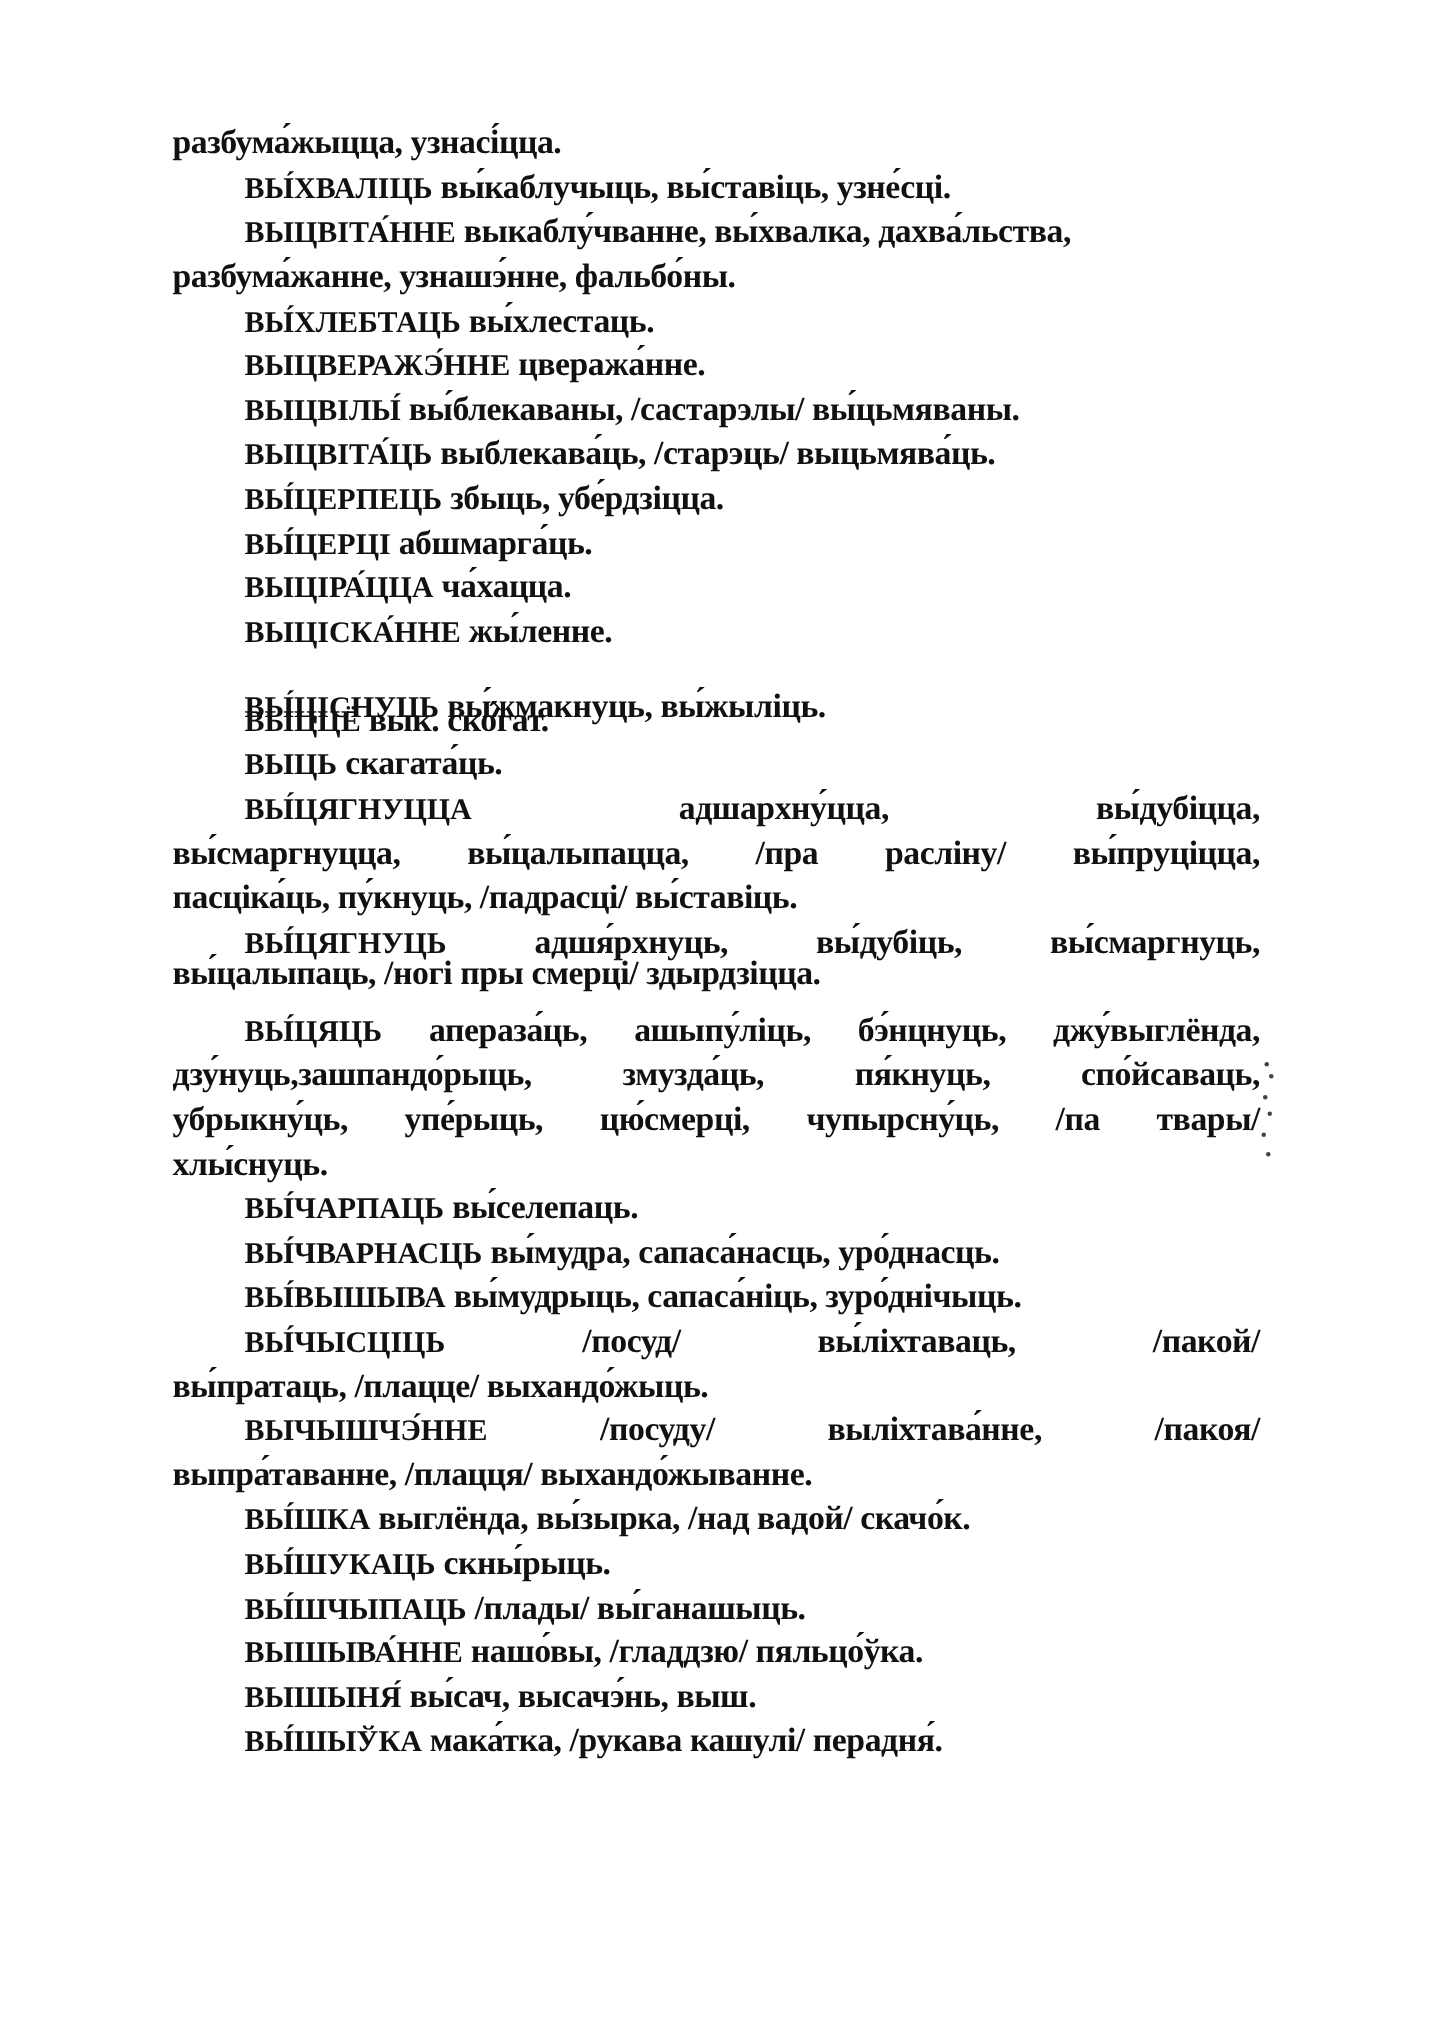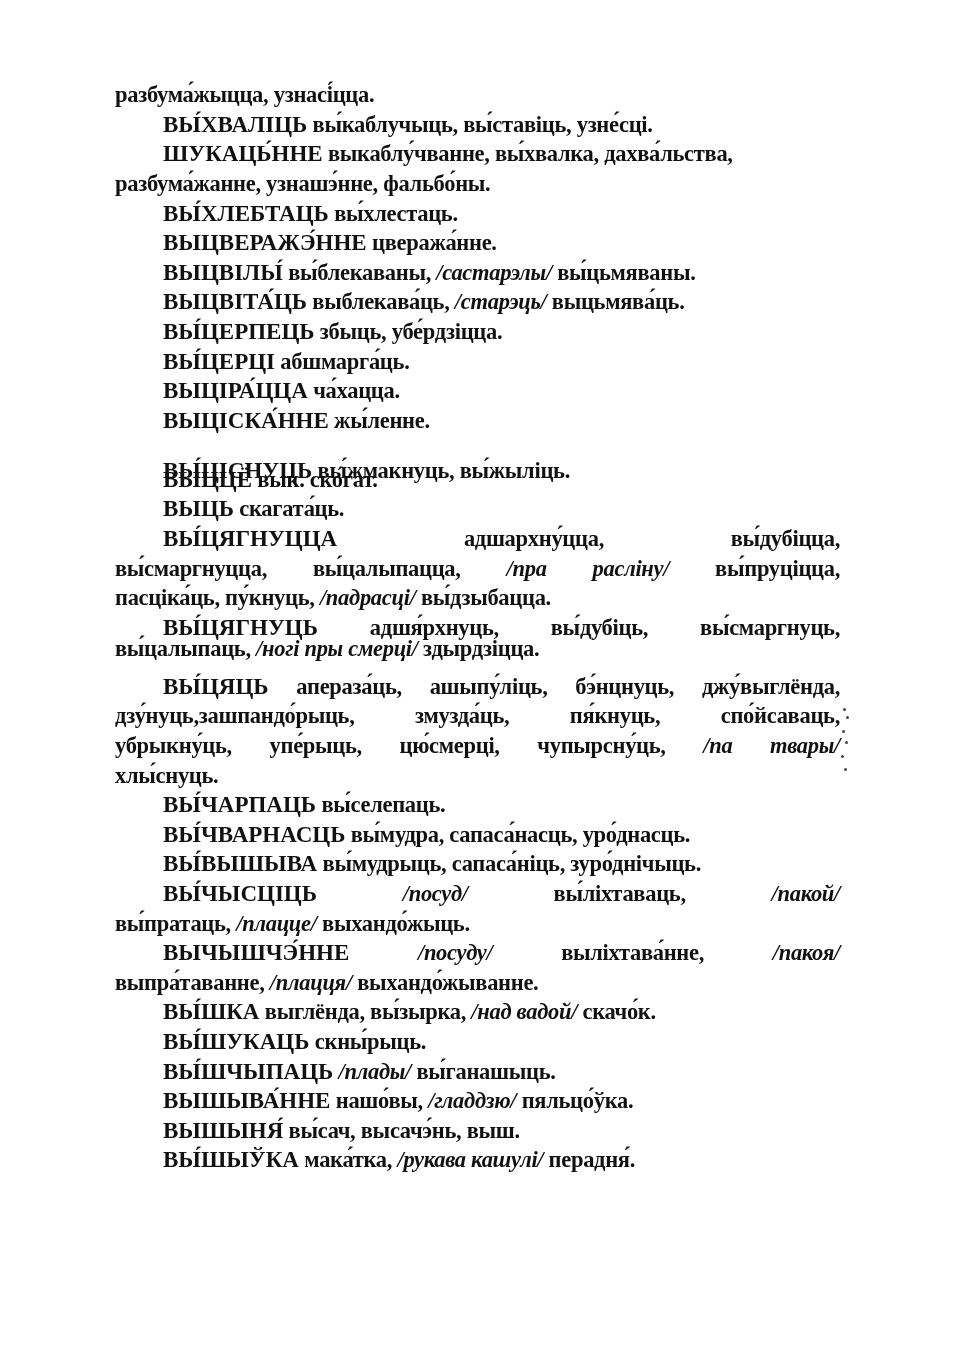--- a/index.html
+++ b/index.html
@@ -32,25 +32,24 @@
       letter-spacing: -0.3px;
     }
     .indent { padding-left: 48px; width: 677px; }
     .justify {
       text-align: justify;
       text-align-last: justify;
       white-space: normal;
     }
     .hw {
       font-weight: bold;
-      font-size: 23px;
+      font-size: 20px;
       letter-spacing: 0px;
     }
     .it {
-      font-style: italic;
       font-weight: bold;
     }
     .speck {
       position: absolute;
       width: 3px;
       height: 3px;
       background: #444;
       border-radius: 50%;
     }
   </style>
@@ -61,21 +60,21 @@
 
   <div class="line" style="top:0px">
     <span>разбума́жыцца, узнасі́цца.</span>
   </div>
 
   <div class="line indent" style="top:30px">
     <span class="hw">ВЫ́ХВАЛІЦЬ</span><span> вы́каблучыць, вы́ставіць, узне́сці.</span>
   </div>
 
   <div class="line indent" style="top:59px">
-    <span class="hw">ШУКАЦЬ́ННЕ</span><span> выкаблу́чванне, вы́хвалка, дахва́льства,</span>
+    <span class="hw">ВЫЦВІТА́ННЕ</span><span> выкаблу́чванне, вы́хвалка, дахва́льства,</span>
   </div>
 
   <div class="line" style="top:89px">
     <span>разбума́жанне, узнашэ́нне, фальбо́ны.</span>
   </div>
 
   <div class="line indent" style="top:119px">
     <span class="hw">ВЫ́ХЛЕБТАЦЬ</span><span> вы́хлестаць.</span>
   </div>
 
@@ -121,21 +120,21 @@
 
   <div class="line indent justify" style="top:444px">
     <span class="hw">ВЫ́ЦЯГНУЦЦА</span><span> адшархну́цца, вы́дубіцца,</span>
   </div>
 
   <div class="line justify" style="top:474px">
     <span>вы́смаргнуцца, вы́цалыпацца, </span><span class="it">/пра расліну/</span><span> вы́пруціцца,</span>
   </div>
 
   <div class="line" style="top:503px">
-    <span>пасціка́ць, пу́кнуць, </span><span class="it">/падрасці/</span><span> вы́дзыбацца.</span>
+    <span>пасціка́ць, пу́кнуць, </span><span class="it">/падрасці/</span><span> вы́ставіць.</span>
   </div>
 
   <div class="line indent justify" style="top:533px">
     <span class="hw">ВЫ́ЦЯГНУЦЬ</span><span> адшя́рхнуць, вы́дубіць, вы́смаргнуць,</span>
   </div>
 
   <div class="line" style="top:554px">
     <span>вы́цалыпаць, </span><span class="it">/ногі пры смерці/</span><span> здырдзіцца.</span>
   </div>
 

